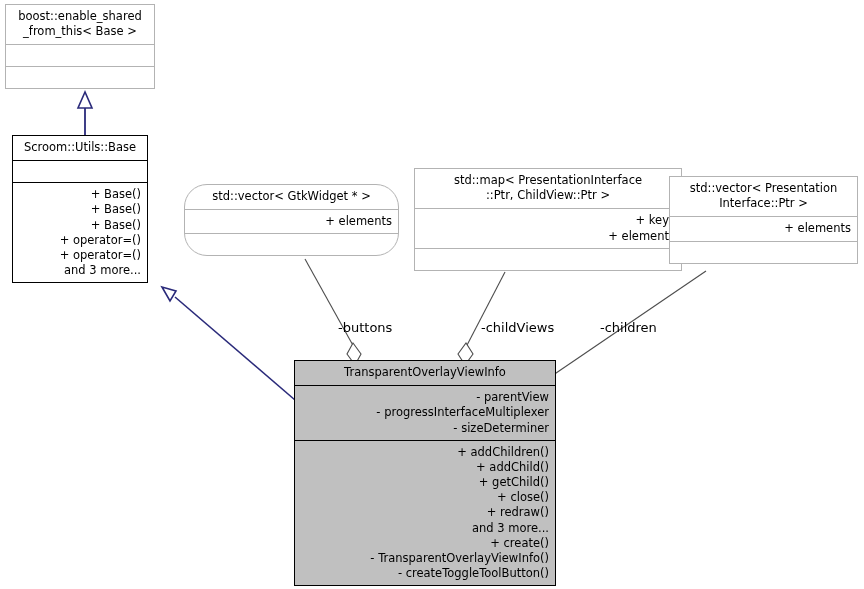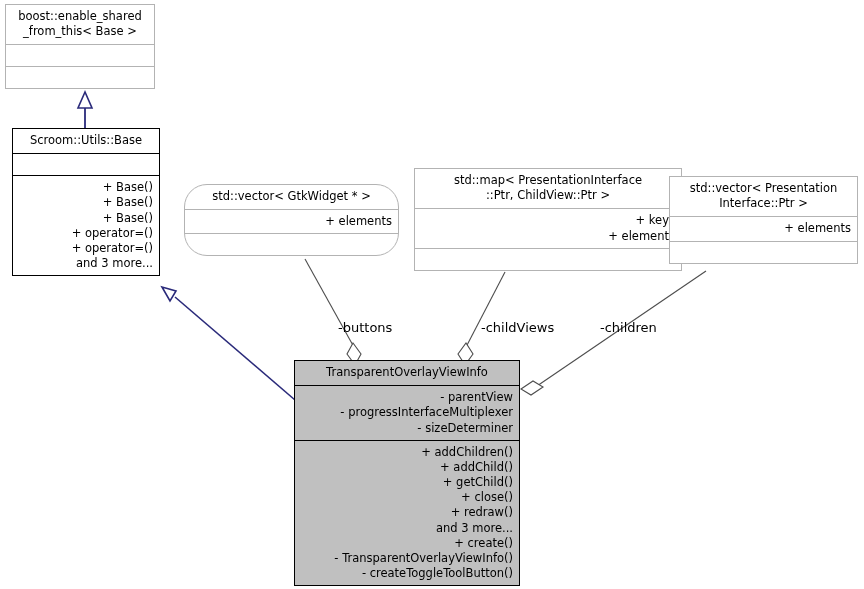--- a/index.html
+++ b/index.html
@@ -113,21 +113,21 @@
 
   <div class="node light" style="left:5px; top:4px; width:150px;">
     <div class="sect title">
       <div class="title-line">boost::enable_shared</div>
       <div class="title-line">_from_this&lt; Base &gt;</div>
     </div>
     <div class="sect empty"></div>
     <div class="sect empty"></div>
   </div>
 
-  <div class="node heavy" style="left:12px; top:128px; width:148px;">
+  <div class="node heavy" style="left:12px; top:135px; width:136px;">
     <div class="sect title">
       <div class="title-line">Scroom::Utils::Base</div>
     </div>
     <div class="sect empty"></div>
     <div class="sect members">
       <div class="member">+ Base()</div>
       <div class="member">+ Base()</div>
       <div class="member">+ Base()</div>
       <div class="member">+ operator=()</div>
       <div class="member">+ operator=()</div>
@@ -161,21 +161,21 @@
     <div class="sect title">
       <div class="title-line">std::vector&lt; Presentation</div>
       <div class="title-line">Interface::Ptr &gt;</div>
     </div>
     <div class="sect members">
       <div class="member">+ elements</div>
     </div>
     <div class="sect empty"></div>
   </div>
 
-  <div class="node heavy filled" style="left:294px; top:360px; width:226px;">
+  <div class="node heavy filled" style="left:294px; top:360px; width:262px;">
     <div class="sect title">
       <div class="title-line">TransparentOverlayViewInfo</div>
     </div>
     <div class="sect members">
       <div class="member">- parentView</div>
       <div class="member">- progressInterfaceMultiplexer</div>
       <div class="member">- sizeDeterminer</div>
     </div>
     <div class="sect members">
       <div class="member">+ addChildren()</div>

